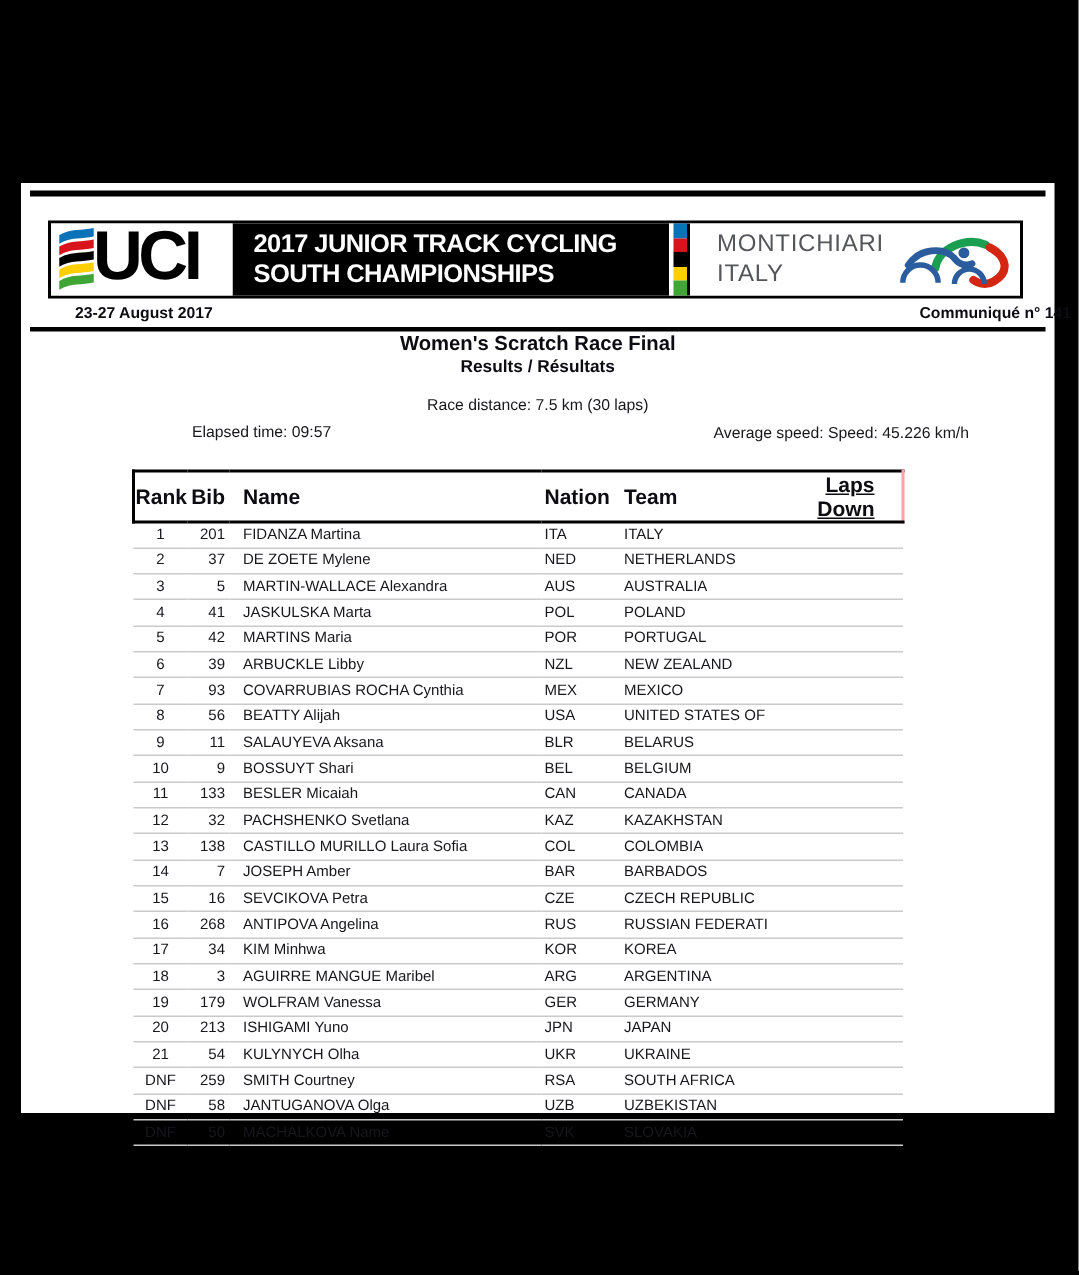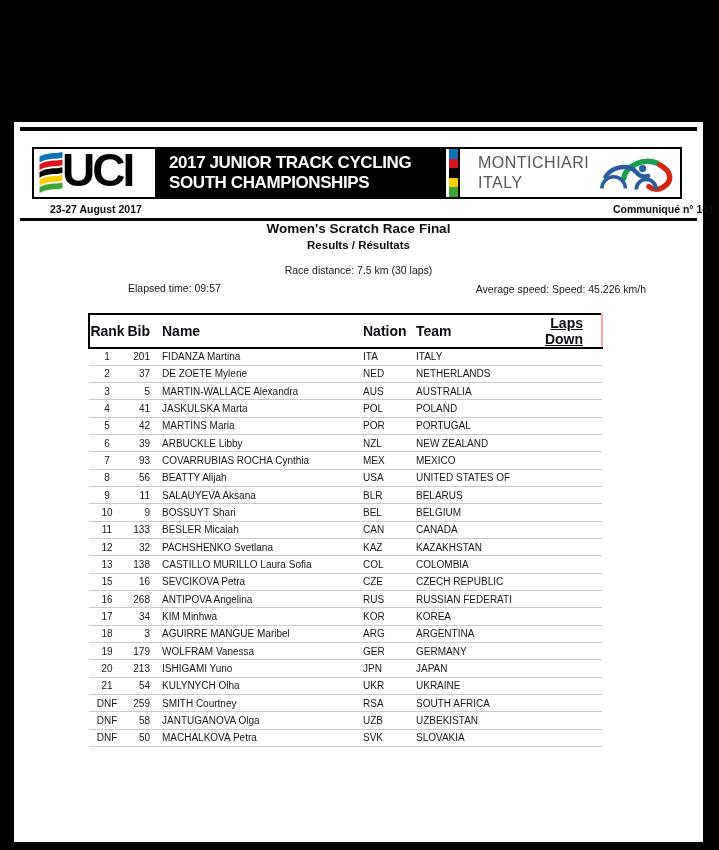--- a/index.html
+++ b/index.html
@@ -1,20 +1,20 @@
 <!DOCTYPE html>
 <html><head>
 <meta charset="utf-8">
 <style>
   html,body{margin:0;padding:0;}
   body{
     width:719px;height:850px;background:#000;position:relative;overflow:hidden;
     font-family:"Liberation Sans","DejaVu Sans",sans-serif;color:#17171c;
   }
-  .page{position:absolute;left:14px;top:122px;width:689px;height:720px;background:#fff;}
+  .page{position:absolute;left:14px;top:122px;width:689px;height:620px;background:#fff;}
   .top-rule{position:absolute;left:6px;top:5px;width:677px;height:4px;background:#000;}
 
   
   .banner{position:absolute;left:18px;top:25px;width:650px;height:52px;
           border:2px solid #000;box-sizing:border-box;display:flex;background:#fff;}
   .uci-section{width:121px;position:relative;background:#fff;}
   .uci-stripes{position:absolute;left:4px;top:2px;width:26px;height:44px;}
   .uci-word{position:absolute;left:28px;top:-6px;font-size:46px;font-weight:bold;
             letter-spacing:-3px;color:#000;}
   .black-section{flex:1;background:#000;color:#fff;padding:4px 0 0 14px;box-sizing:border-box;}
@@ -239,20 +239,28 @@
           </tr>
           <tr>
             <td class="c-rank">13</td>
             <td class="c-bib">138</td>
             <td class="c-name">CASTILLO MURILLO Laura Sofia</td>
             <td class="c-nation">COL</td>
             <td class="c-team">COLOMBIA</td>
             <td class="c-laps"></td>
           </tr>
           <tr>
+            <td class="c-rank">14</td>
+            <td class="c-bib">7</td>
+            <td class="c-name">JOSEPH Amber</td>
+            <td class="c-nation">BAR</td>
+            <td class="c-team">BARBADOS</td>
+            <td class="c-laps"></td>
+          </tr>
+          <tr>
             <td class="c-rank">15</td>
             <td class="c-bib">16</td>
             <td class="c-name">SEVCIKOVA Petra</td>
             <td class="c-nation">CZE</td>
             <td class="c-team">CZECH REPUBLIC</td>
             <td class="c-laps"></td>
           </tr>
           <tr>
             <td class="c-rank">16</td>
             <td class="c-bib">268</td>
@@ -313,21 +321,21 @@
             <td class="c-rank">DNF</td>
             <td class="c-bib">58</td>
             <td class="c-name">JANTUGANOVA Olga</td>
             <td class="c-nation">UZB</td>
             <td class="c-team">UZBEKISTAN</td>
             <td class="c-laps"></td>
           </tr>
           <tr>
             <td class="c-rank">DNF</td>
             <td class="c-bib">50</td>
-            <td class="c-name">MACHALKOVA Petra</td>
+            <td class="c-name">MACHALKOVA Name</td>
             <td class="c-nation">SVK</td>
             <td class="c-team">SLOVAKIA</td>
             <td class="c-laps"></td>
           </tr>
         </tbody>
     </table>
   </div>
 
 </div>
 

